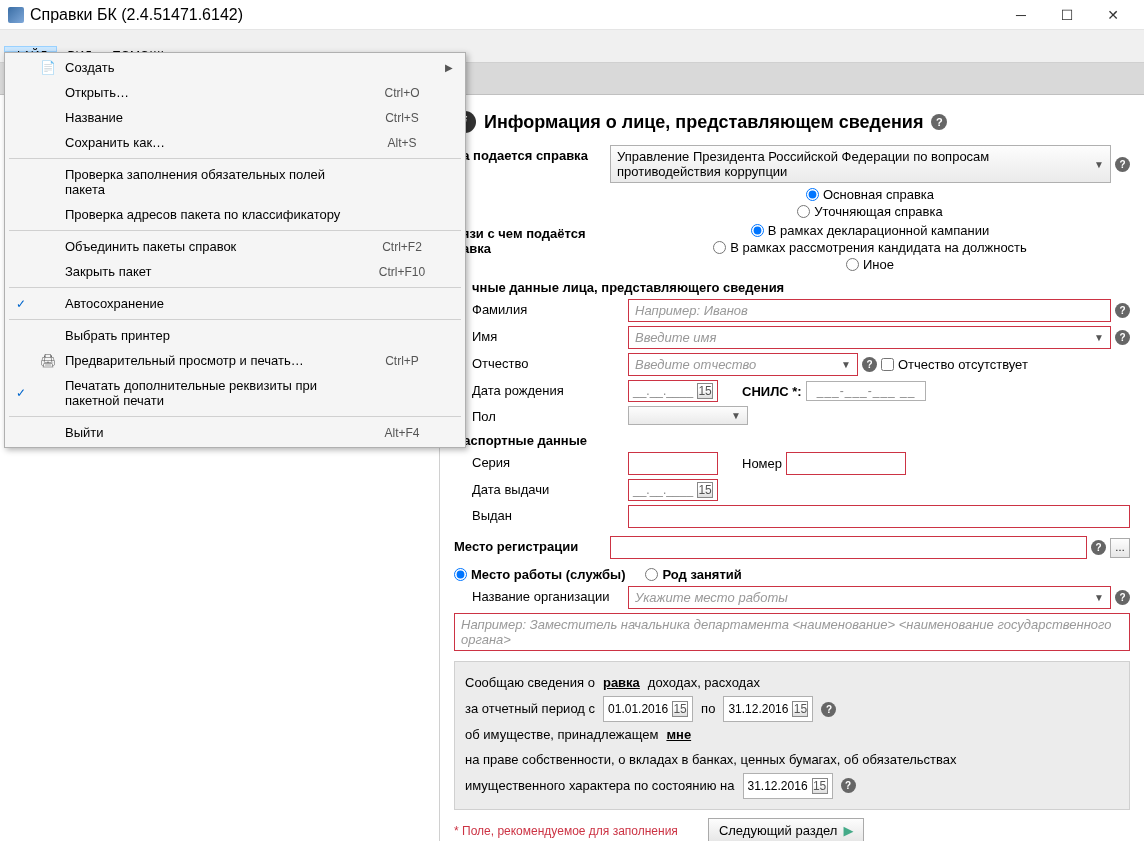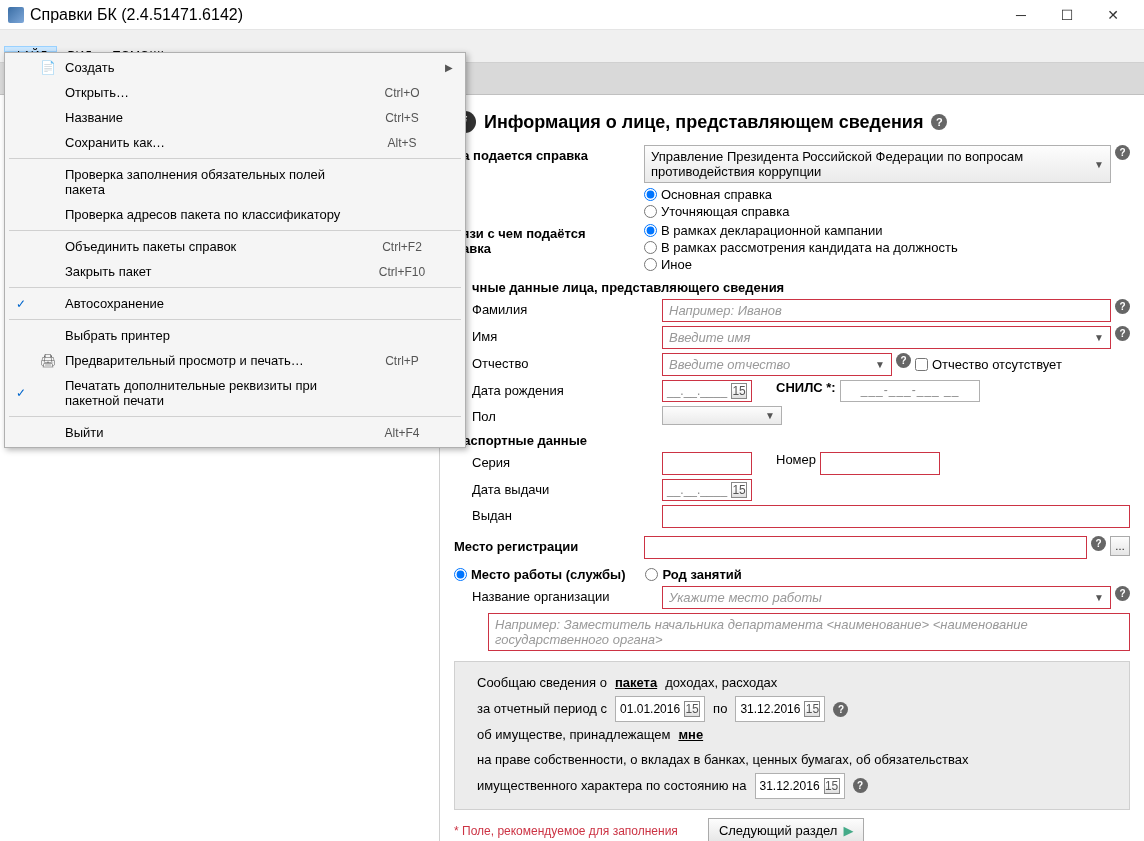--- a/index.html
+++ b/index.html
@@ -33,47 +33,47 @@
 .main { flex: 1; padding: 10px 14px; overflow: auto; font-size: 13px; }
 .section-h { display: flex; align-items: center; gap: 8px; margin: 6px 0 12px; }
 .section-h .info-icon { width: 22px; height: 22px; border-radius: 11px; background: #333; color: #fff; display: flex; align-items: center; justify-content: center; font-style: italic; font-weight: bold; font-size: 14px; }
 .section-h h2 { font-size: 18px; font-weight: bold; }
 .section-h .help-q { width: 16px; height: 16px; border-radius: 8px; background: #666; color: #fff; display: flex; align-items: center; justify-content: center; font-size: 11px; font-weight: bold; }
 
 .frow { display: flex; align-items: flex-start; margin: 4px 0; gap: 6px; }
 .flabel { width: 150px; padding-top: 3px; font-size: 13px; }
 .flabel.bold { font-weight: bold; }
 .flabel.indent { padding-left: 18px; width: 168px; }
-.fval { flex: 1; display: flex; gap: 4px; flex-wrap: wrap; margin-left: 34px; }
+.fval { flex: 1; display: flex; align-items: center; gap: 4px; flex-wrap: wrap; }
 
 .dropdown, .txt, .combo { border: 1px solid #b0b0b0; background: #fff; padding: 3px 6px; font-size: 13px; display: flex; align-items: center; }
 .dropdown { background: linear-gradient(#fdfdfd,#eaeaea); }
 .dropdown .dd-arrow, .combo .dd-arrow { margin-left: auto; color: #555; font-size: 10px; padding-left: 6px; }
 .txt.err, .combo.err { border: 1px solid #cc3344; }
 .txt .ph, .combo .ph { color: #999; font-style: italic; }
 .help-q-s { width: 15px; height: 15px; border-radius: 8px; background: #666; color: #fff; display: inline-flex; align-items: center; justify-content: center; font-size: 10px; font-weight: bold; flex-shrink: 0; }
 
 .radio-g { display: flex; flex-direction: column; gap: 2px; }
 .radio-l { display: flex; align-items: center; gap: 4px; }
 input[type=radio] { margin: 0; }
 
 .sub-h { font-weight: bold; margin: 8px 0 4px; padding-left: 18px; }
 
 .date-box { border: 1px solid #b0b0b0; padding: 2px 4px; display: inline-flex; align-items: center; gap: 4px; background: #fff; font-size: 12px; }
 .date-box.err { border-color: #cc3344; }
 .date-box .cal { width: 16px; height: 16px; border: 1px solid #888; background: linear-gradient(#fff 40%,#ddd); display: inline-flex; align-items: center; justify-content: center; font-size: 12px; color: #555; }
-.snils { border: 1px solid #b0b0b0; padding: 2px 20px; background: #fff; letter-spacing: 1px; color: #888; font-size: 12px; }
+.snils { border: 1px solid #b0b0b0; padding: 2px 10px; background: #fff; letter-spacing: 1px; color: #888; font-size: 12px; }
 
 .narrow { width: 90px; }
 .w120 { width: 120px; }
 .w230 { width: 230px; }
 .full { flex: 1; }
 
 .block-g { background: #ececec; border: 1px solid #d0d0d0; padding: 8px 10px; margin-top: 10px; line-height: 1.7; }
-.block-g .urow { display: flex; align-items: center; gap: 8px; flex-wrap: wrap; margin: 2px 12px; }
+.block-g .urow { display: flex; align-items: center; gap: 8px; flex-wrap: wrap; margin: 2px 0; }
 .underline { text-decoration: underline; font-weight: bold; }
 
 .footer-note { color: #cc3344; font-size: 12px; margin-top: 10px; }
 .next-btn { background: linear-gradient(#fdfdfd,#e6e6e6); border: 1px solid #aaa; padding: 4px 10px; display: inline-flex; align-items: center; gap: 6px; cursor: pointer; }
 .next-btn .tri { color: #4a8; }
 
 .small-sq { width: 20px; height: 20px; border: 1px solid #aaa; background: linear-gradient(#fdfdfd,#e6e6e6); display: inline-flex; align-items: center; justify-content: center; font-size: 10px; }
 
 .checkbox-row { display: flex; align-items: center; gap: 4px; }
 
@@ -303,21 +303,21 @@
       <div class="fval">
         <div class="txt err full textarea-like">
             <span class="ph">Например: Заместитель начальника департамента &lt;наименование&gt; &lt;наименование государственного органа&gt;</span>
           </div>
       </div>
     </div>
 
     <div class="block-g">
       <div class="urow">
           <span>Сообщаю сведения о </span>
-          <span class="underline">пакета</span>
+          <span class="underline">равка</span>
           <span> доходах, расходах</span>
         </div>
       <div class="urow">
         <span>за отчетный период с</span>
         <div class="date-box">
             <span>01.01.2016</span>
             <span class="cal">15</span>
           </div>
         <span>по</span>
         <div class="date-box">

